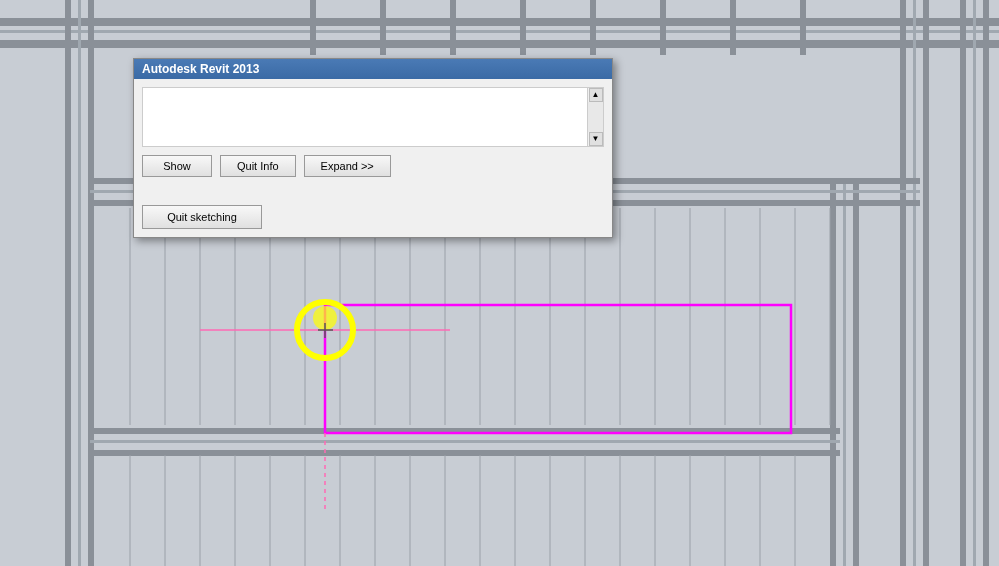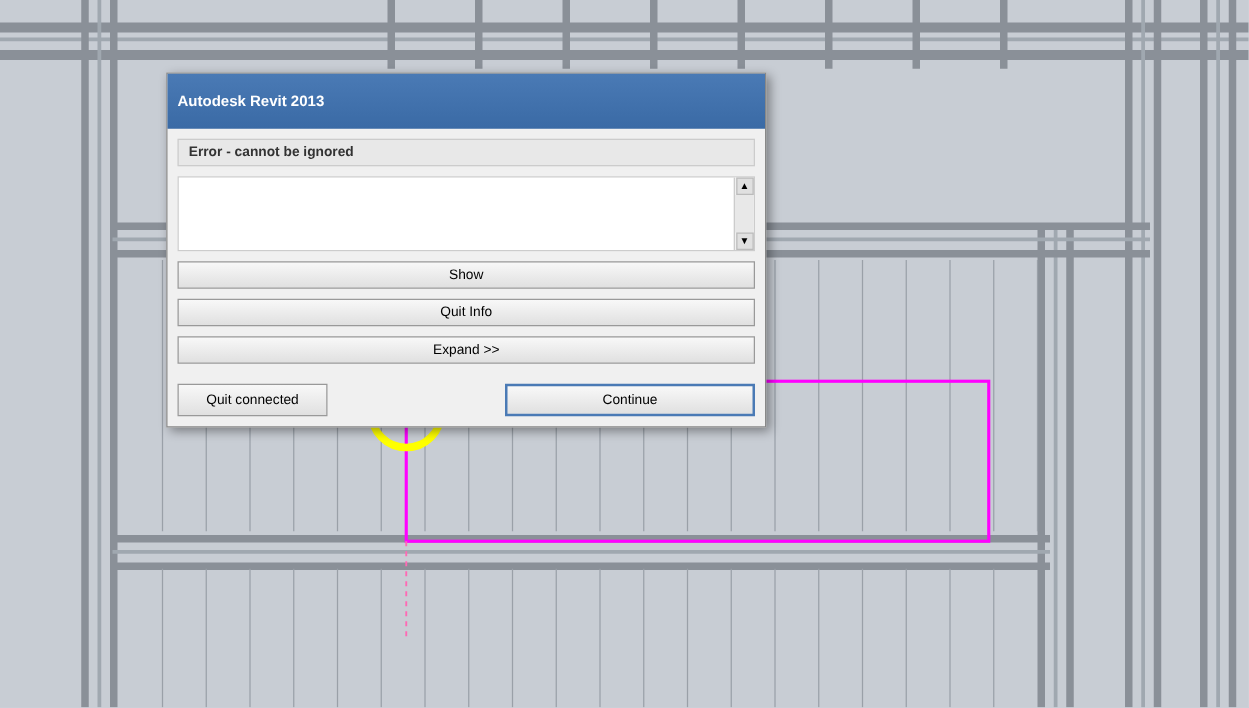--- a/index.html
+++ b/index.html
@@ -29,21 +29,21 @@
       left: 133px;
       width: 480px;
       background: #f0f0f0;
       border: 1px solid #888;
       box-shadow: 3px 3px 8px rgba(0,0,0,0.4);
     }
 
     .dialog-titlebar {
       background: linear-gradient(to bottom, #4a7ab5 0%, #3a6aa5 100%);
       color: white;
-      padding: 15px 8px;
+      padding: 3px 8px;
       font-size: 12px;
       font-weight: bold;
       display: flex;
       align-items: center;
       justify-content: space-between;
     }
 
     .dialog-titlebar-title {
       color: white;
     }
@@ -97,24 +97,22 @@
     }
 
     .scrollbar-track {
       flex: 1;
       width: 100%;
       background: #e8e8e8;
     }
 
     .button-row {
       display: flex;
-      justify-content: center;
       gap: 8px;
-      margin-bottom: 4px;
-      flex-direction: column;
+      margin-bottom: 16px;
     }
 
     .dialog-btn {
       padding: 4px 16px;
       font-size: 11px;
       background: linear-gradient(to bottom, #f8f8f8, #e0e0e0);
       border: 1px solid #999;
       cursor: pointer;
       min-width: 70px;
     }
@@ -249,31 +247,29 @@
     <rect x="730" y="0" width="6" height="55" fill="#8a9098"></rect>
     <rect x="800" y="0" width="6" height="55" fill="#8a9098"></rect>
   </svg>
 </div>
 
 <div class="dialog">
   <div class="dialog-titlebar">
     <span class="dialog-titlebar-title">Autodesk Revit 2013</span>
   </div>
   <div class="dialog-content">
-    <div class="error-banner">Error - cannot be ignored</div>
     <div class="message-area">
       <div class="message-scrollbar">
         <div class="scrollbar-arrow">▲</div>
         <div class="scrollbar-track"></div>
         <div class="scrollbar-arrow">▼</div>
       </div>
     </div>
     <div class="button-row">
       <button class="dialog-btn">Show</button>
       <button class="dialog-btn">Quit Info</button>
       <button class="dialog-btn">Expand &gt;&gt;</button>
     </div>
   </div>
   <div class="action-row">
-    <button class="quit-btn">Quit connected</button>
-    <button class="continue-btn">Continue</button>
+    <button class="quit-btn">Quit sketching</button>
   </div>
 </div>
 
 </body></html>

